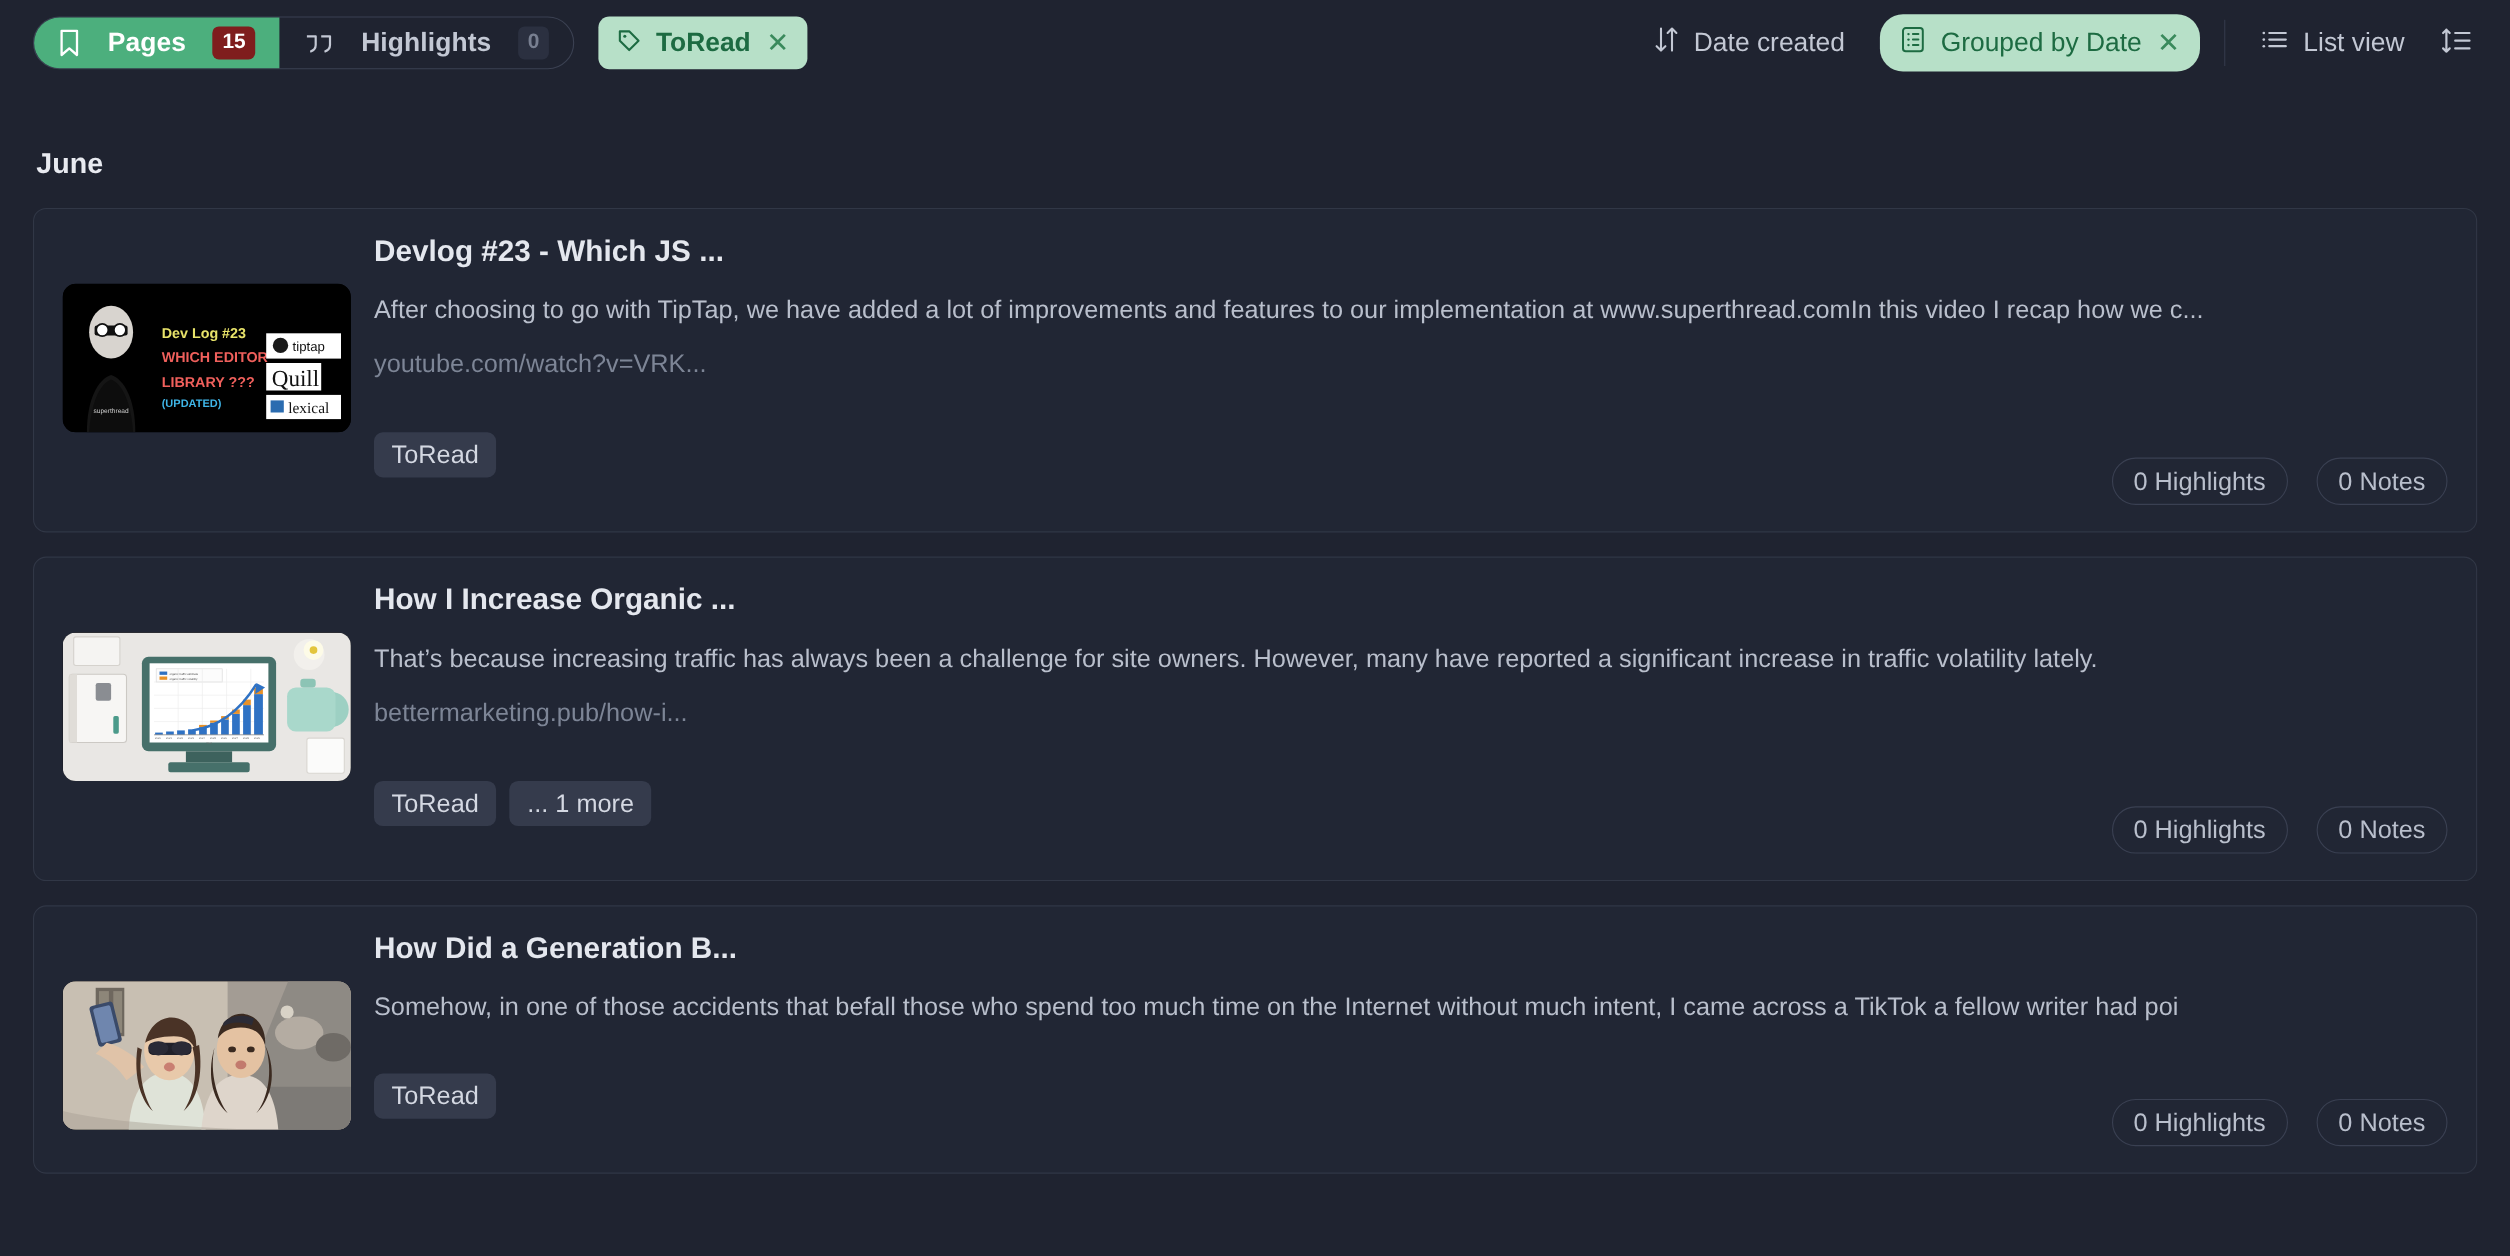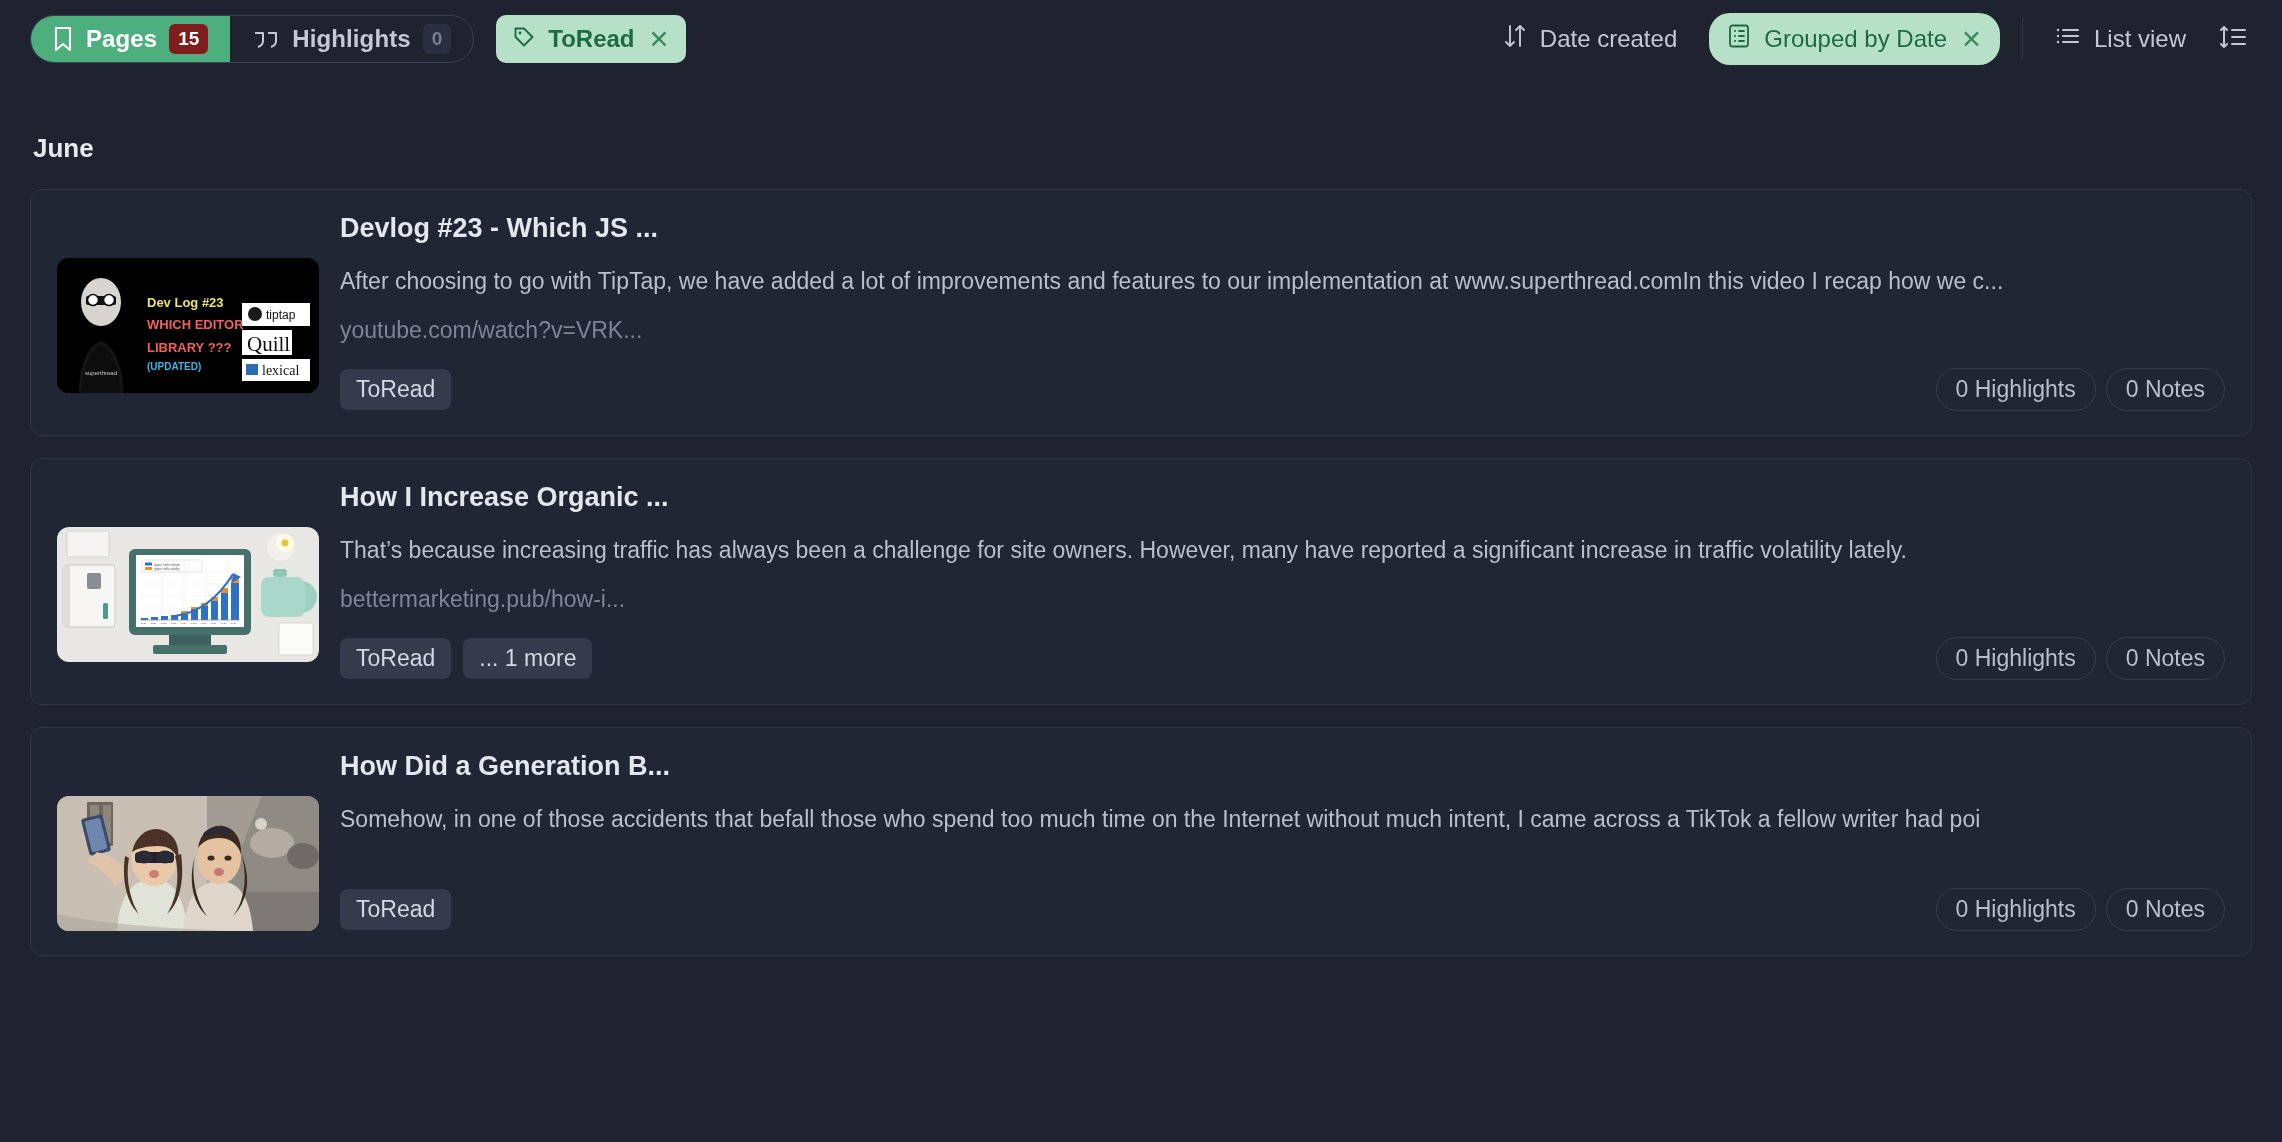--- a/index.html
+++ b/index.html
@@ -27,21 +27,21 @@
     align-items: stretch;
     height: 48px;
     border: 1px solid #3b4152;
     border-radius: 24px;
     overflow: hidden;
     background: transparent;
   }
   .seg-btn {
     display: flex;
     align-items: center;
-    gap: 12px;
+    gap: 24px;
     padding: 0 22px 0 22px;
     height: 100%;
     cursor: pointer;
     user-select: none;
   }
   .seg-btn.active {
     background: #4caf7d;
     border-radius: 24px 0 0 24px;
     margin: -1px 0 -1px -1px;
     height: calc(100% + 2px);
@@ -213,21 +213,21 @@
   .pill-tags { display: flex; gap: 12px; }
   .pill-tag {
     background: #353b4c;
     color: #d4d8e2;
     font-size: 23px;
     border-radius: 8px;
     padding: 7px 16px;
     cursor: pointer;
     user-select: none;
   }
-  .counts { margin-left: auto; display: flex; gap: 10px; }
+  .counts { margin-left: auto; display: flex; gap: 26px; margin-top: 48px; }
   .count-pill {
     border: 1px solid #3a4052;
     border-radius: 22px;
     color: #b9bfcc;
     font-size: 23px;
     padding: 7px 19px;
     cursor: pointer;
     user-select: none;
   }
 </style>

